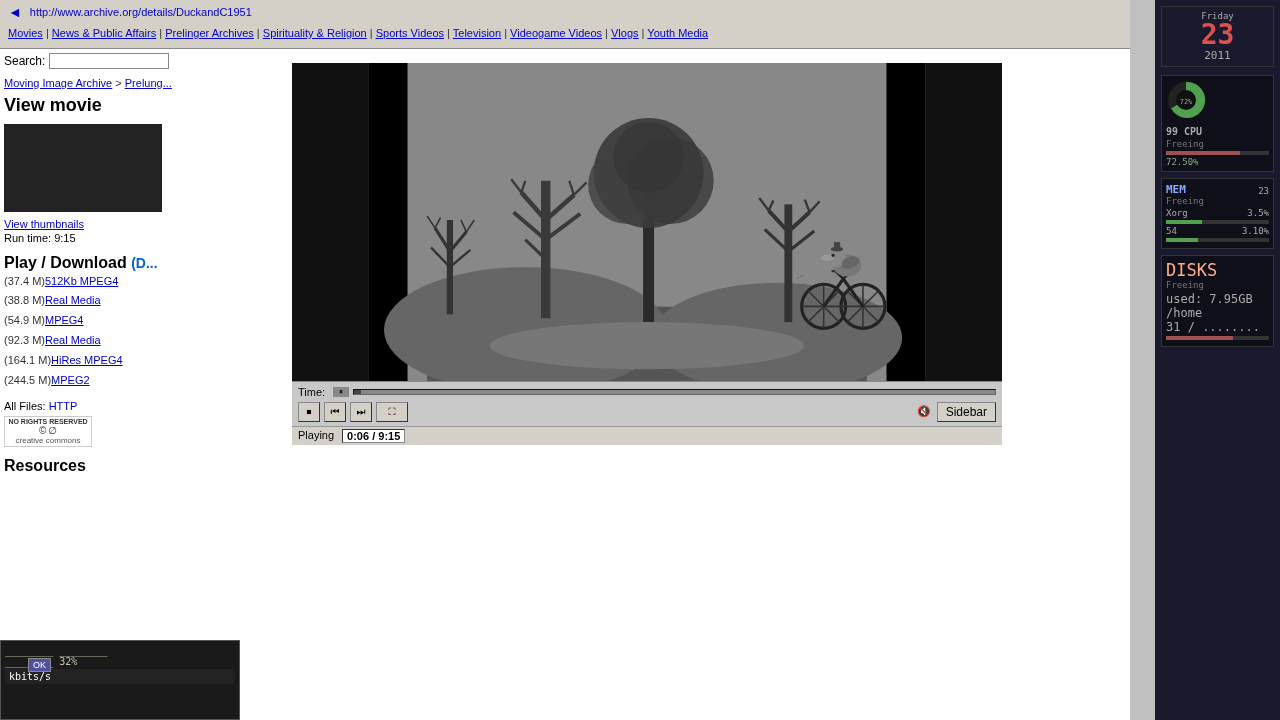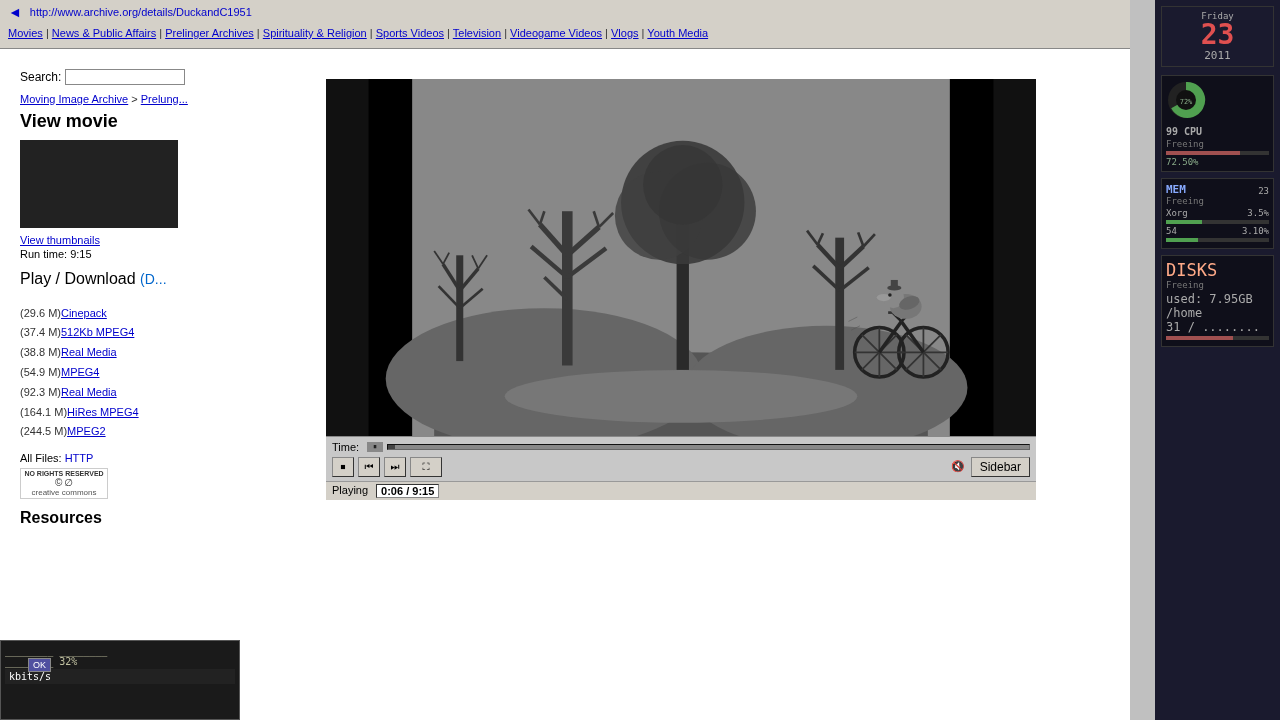--- a/index.html
+++ b/index.html
@@ -58,22 +58,22 @@
       text-decoration: underline;
       cursor: pointer;
     }
     .nav-links span {
       color: #333;
     }
 
     
     .page-content {
       display: flex;
-      padding: 20px;
-      gap: 18px;
+      padding: 4px;
+      gap: 0;
     }
 
     
     .left-sidebar {
       width: 280px;
       flex-shrink: 0;
     }
 
     .search-row {
       display: flex;
@@ -128,22 +128,22 @@
       margin-bottom: 2px;
     }
     .runtime {
       font-size: 11px;
       margin-bottom: 10px;
       color: #000;
     }
 
     .play-download-title {
       font-size: 16px;
-      font-weight: normal;
-      margin-bottom: 16px;
+      font-weight: bold;
+      margin-bottom: 0;
       color: #000;
     }
     .play-download-title a {
       color: #0066cc;
       font-size: 14px;
     }
 
     .download-links {
       font-size: 11px;
       line-height: 1.8;
@@ -196,21 +196,21 @@
 
     
     .video-area {
       flex: 1;
       margin-left: 8px;
     }
 
     .video-player-container {
       background: #000;
       width: 710px;
-      height: 357px;
+      height: 318px;
       position: relative;
       margin-top: 10px;
     }
 
     .video-frame {
       width: 100%;
       height: 100%;
       background: #111;
       display: flex;
       align-items: center;
@@ -508,21 +508,20 @@
 
       <a class="view-thumbnails-link">View thumbnails</a>
       <div class="runtime">Run time: 9:15</div>
 
       <div class="play-download-title">
         <span>Play / Download</span>
         <a> (D...</a>
       </div>
 
       <div class="download-links">
-        <div><span>(29.6 M)</span><a>Cinepack</a></div>
         <div><span>(37.4 M)</span><a>512Kb MPEG4</a></div>
         <div><span>(38.8 M)</span><a>Real Media</a></div>
         <div><span>(54.9 M)</span><a>MPEG4</a></div>
         <div><span>(92.3 M)</span><a>Real Media</a></div>
         <div><span>(164.1 M)</span><a>HiRes MPEG4</a></div>
         <div><span>(244.5 M)</span><a>MPEG2</a></div>
       </div>
 
       <div class="all-files-row">
         <span>All Files:</span>

